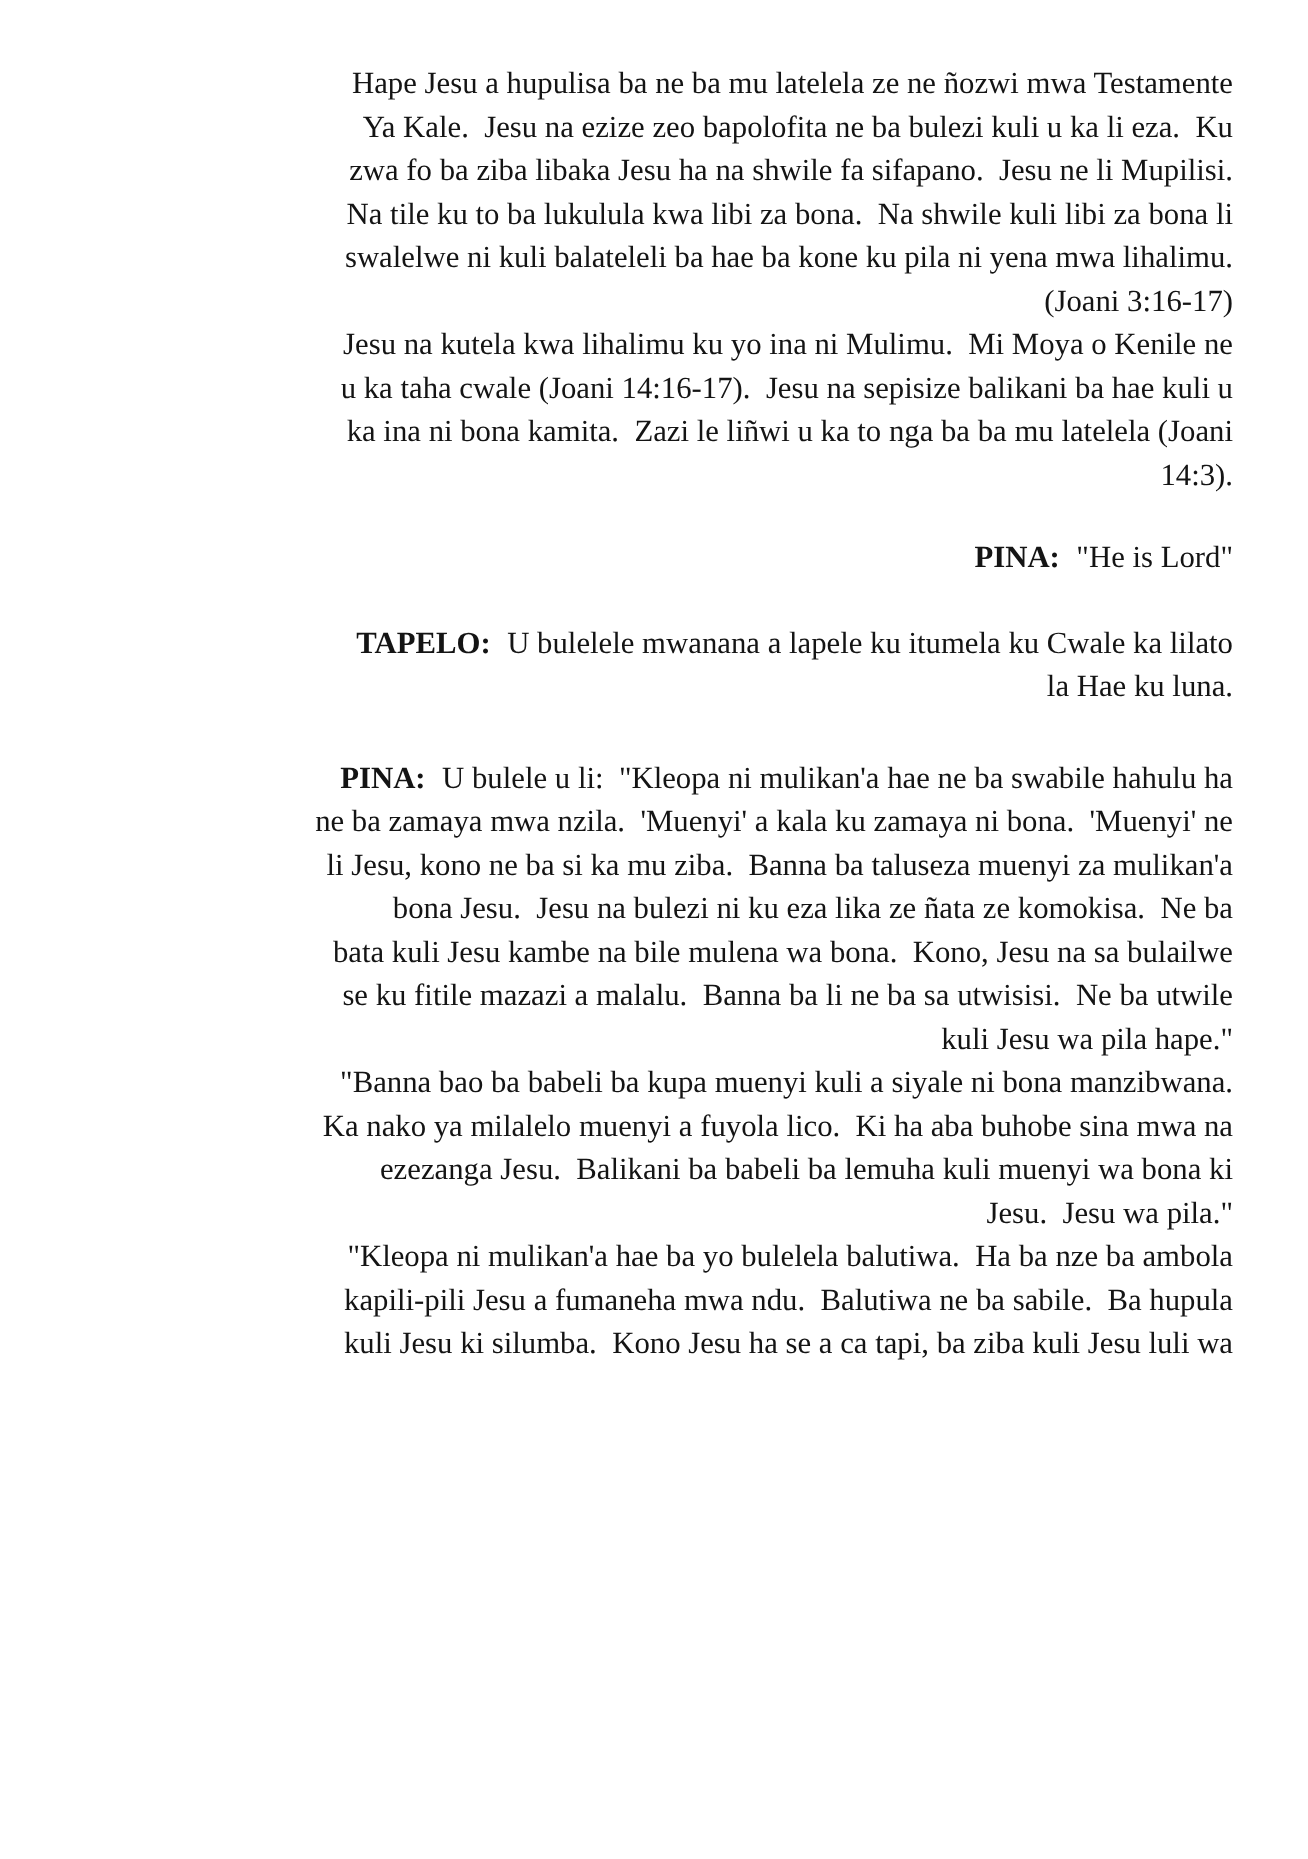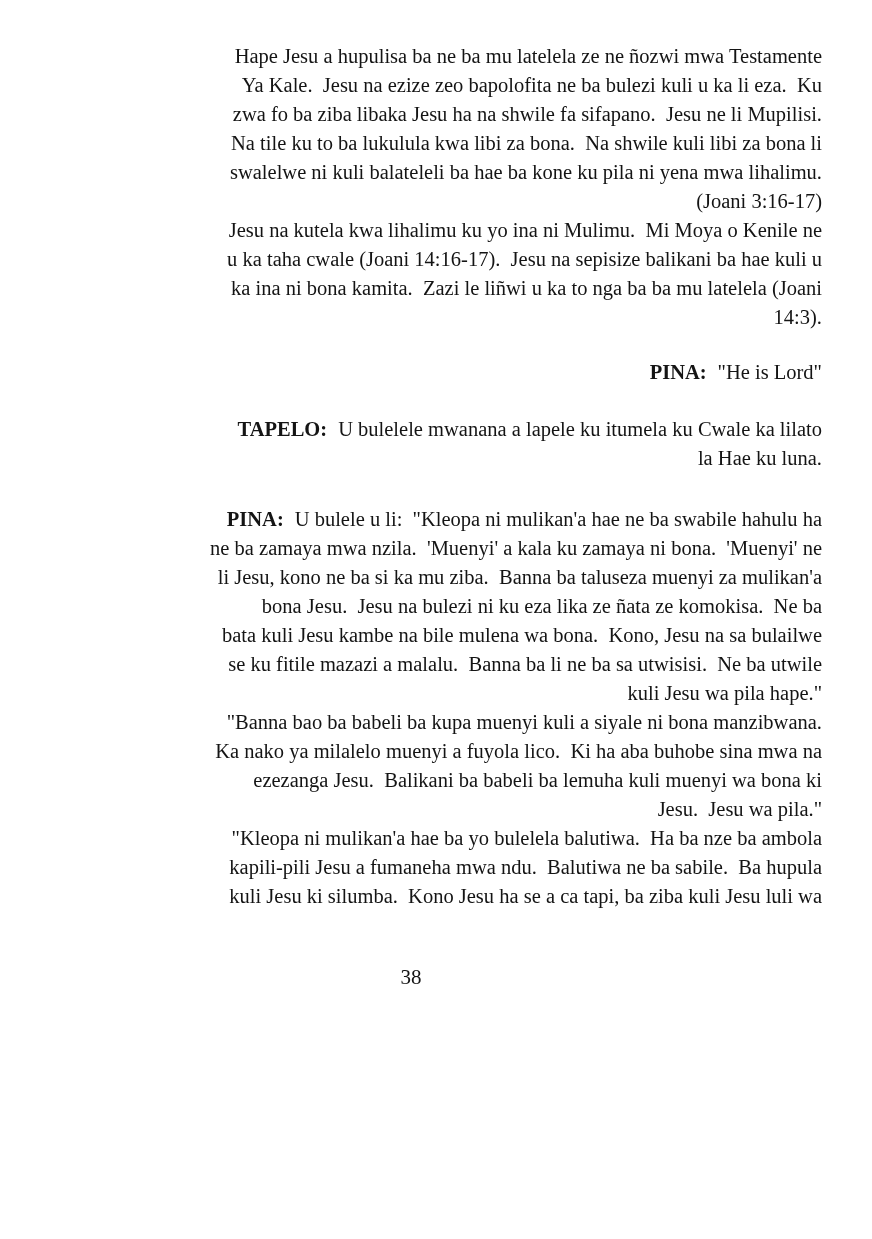--- a/index.html
+++ b/index.html
@@ -89,15 +89,14 @@
 
   <p class="para quote">"Banna bao ba babeli ba kupa muenyi kuli a siyale ni bona manzibwana.
 Ka nako ya milalelo muenyi a fuyola lico.  Ki ha aba buhobe sina mwa na
 ezezanga Jesu.  Balikani ba babeli ba lemuha kuli muenyi wa bona ki
 Jesu.  Jesu wa pila."</p>
 
   <p class="para quote">"Kleopa ni mulikan'a hae ba yo bulelela balutiwa.  Ha ba nze ba ambola
 kapili-pili Jesu a fumaneha mwa ndu.  Balutiwa ne ba sabile.  Ba hupula
 kuli Jesu ki silumba.  Kono Jesu ha se a ca tapi, ba ziba kuli Jesu luli wa</p>
 
-  <div class="page-number">38</div>
 
 </div>
 
 </body></html>

